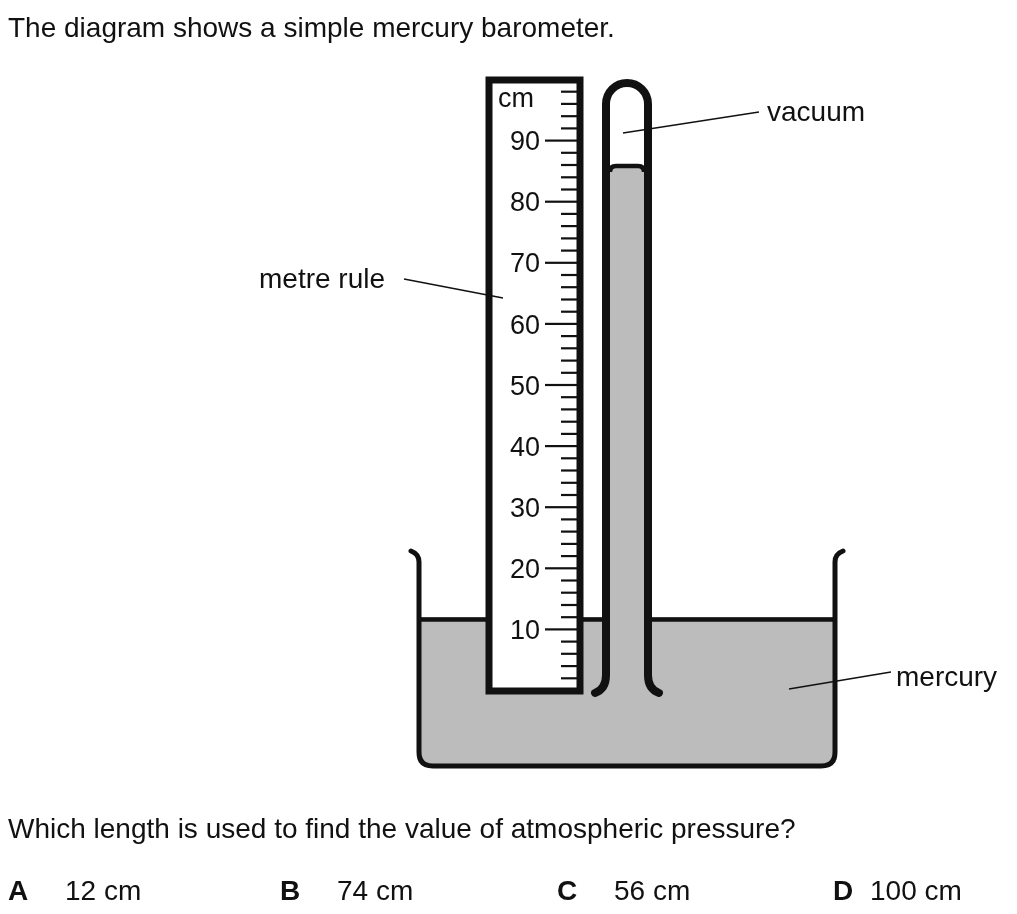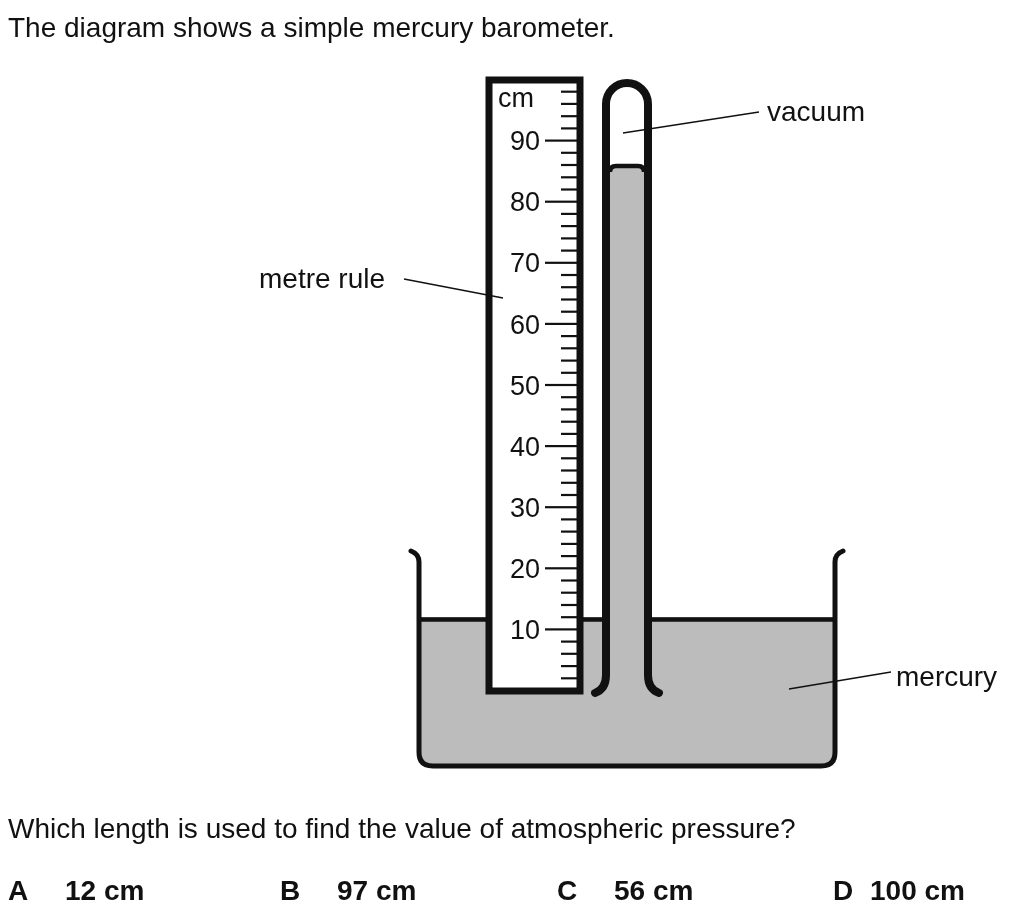--- a/index.html
+++ b/index.html
@@ -2,21 +2,21 @@
 <html><head>
 <meta charset="utf-8">
 <style>
   html,body{margin:0;padding:0;background:#ffffff;}
   .page{position:relative;width:1017px;height:914px;background:#ffffff;overflow:hidden;
         font-family:"Liberation Sans", sans-serif;color:#111111;}
   .txt{position:absolute;white-space:nowrap;font-size:28px;line-height:1.2;color:#111111;}
   .title{left:8px;top:11px;}
   .question{left:8px;top:812px;}
   .opt-letter{position:absolute;top:875px;font-size:28px;font-weight:bold;white-space:nowrap;}
-  .opt-value{position:absolute;top:875px;font-size:28px;white-space:nowrap;font-weight:bold;}
+  .opt-value{position:absolute;top:875px;font-size:28px;white-space:nowrap;}
   svg{position:absolute;left:0;top:0;}
   svg text{font-family:"Liberation Sans", sans-serif;fill:#111111;}
   .svg-label{font-size:28px;}
   .rlabel{font-size:27px;text-anchor:end;}
   .runit{font-size:27px;}
   .leader{stroke:#111111;stroke-width:1.3;fill:none;}
 </style>
 </head>
 <body>
 
@@ -110,19 +110,19 @@
     <text class="svg-label" x="767" y="121">vacuum</text>
     <text class="svg-label" x="259" y="288">metre rule</text>
     <text class="svg-label" x="896" y="686">mercury</text>
   </svg>
 
   <div class="txt question">Which length is used to find the value of atmospheric pressure?</div>
 
   <span class="opt-letter" style="left:8px">A</span>
   <span class="opt-value" style="left:65px">12 cm</span>
   <span class="opt-letter" style="left:280px">B</span>
-  <span class="opt-value" style="left:337px">97 cm</span>
+  <span class="opt-value" style="left:337px">74 cm</span>
   <span class="opt-letter" style="left:557px">C</span>
   <span class="opt-value" style="left:614px">56 cm</span>
   <span class="opt-letter" style="left:833px">D</span>
   <span class="opt-value" style="left:870px">100 cm</span>
 
 </div>
 
 </body></html>

